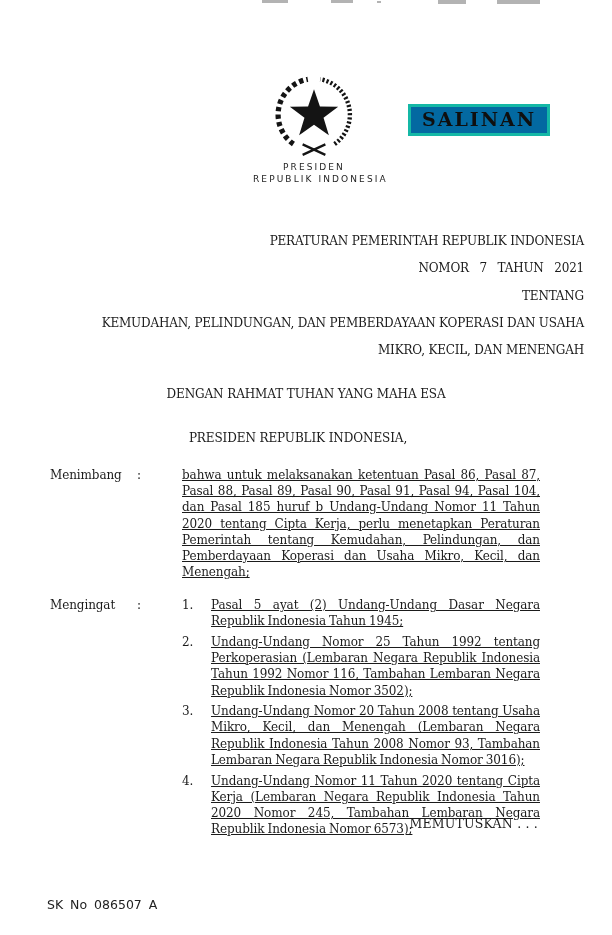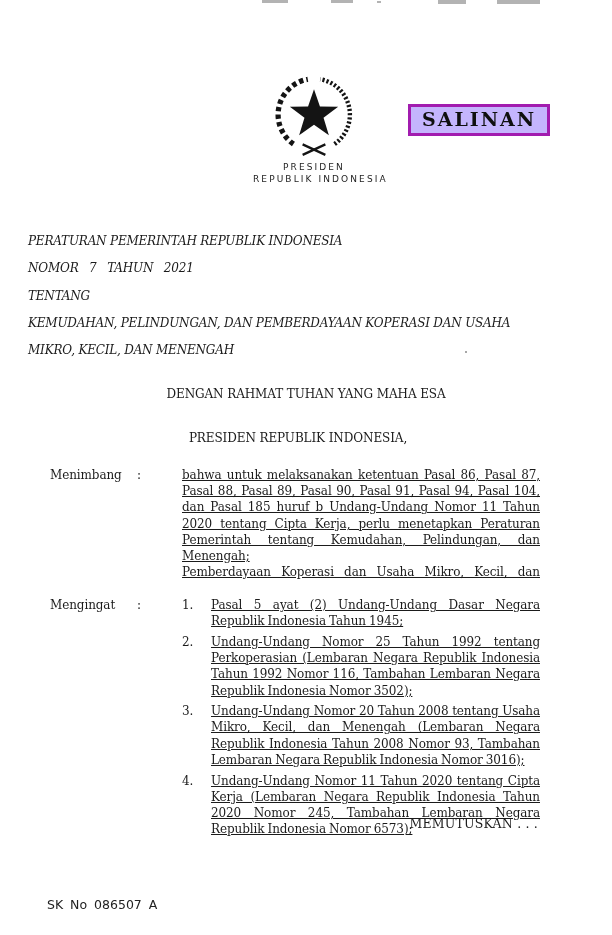--- a/index.html
+++ b/index.html
@@ -33,40 +33,39 @@
     line-height: 12px;
     color: #1e1e1e;
     white-space: nowrap;
   }
 
   
   .stamp {
     position: absolute;
     left: 408px;
     top: 104px;
-    border: 3px solid #a21caf;
+    border: 3px solid #14b8a6;
     padding: 1px 11px 3px 11px;
     font-family: "DejaVu Serif", serif;
     font-weight: bold;
     font-size: 19px;
     letter-spacing: 2px;
     color: #0f0f0f;
-    background: #c4b5fd;
+    background: #0369a1;
   }
 
   
   .title-block {
     position: absolute;
     top: 228px;
     left: 28px;
     right: 28px;
-    text-align: left;
+    text-align: right;
     font-size: 12px;
     letter-spacing: -0.2px;
-    font-style: italic;
   }
   .title-block .tl { line-height: 27.3px; white-space: nowrap; }
   .wide-spacing { word-spacing: 7px; }
 
   .grace     { position: absolute; top: 387px; left: 0; right: 0; text-align: center; font-size: 12px; letter-spacing: -0.1px; }
   .authority { position: absolute; top: 431px; left: 0; right: 16px; text-align: center; font-size: 12px; letter-spacing: -0.1px; }
 
   
   .clause {
     position: absolute;
@@ -156,22 +155,22 @@
 
   <div class="clause" id="menimbang">
     <div class="label">Menimbang</div>
     <div class="colon">:</div>
     <div class="cbody">
         <div class="tline">bahwa untuk melaksanakan ketentuan Pasal 86, Pasal 87,</div>
         <div class="tline">Pasal 88, Pasal 89, Pasal 90, Pasal 91, Pasal 94, Pasal 104,</div>
         <div class="tline">dan Pasal 185 huruf b Undang-Undang Nomor 11 Tahun</div>
         <div class="tline">2020 tentang Cipta Kerja, perlu menetapkan Peraturan</div>
         <div class="tline">Pemerintah tentang Kemudahan, Pelindungan, dan</div>
+        <div class="tline">Pemberdayaan Koperasi dan Usaha Mikro, Kecil, dan</div>
         <div class="tline last">Menengah;</div>
-        <div class="tline">Pemberdayaan Koperasi dan Usaha Mikro, Kecil, dan</div>
       </div>
   </div>
 
   <div class="clause" id="mengingat">
     <div class="label">Mengingat</div>
     <div class="colon">:</div>
     <div class="cbody">
       <div class="item">
         <div class="num">1.</div>
         <div class="ilines">

